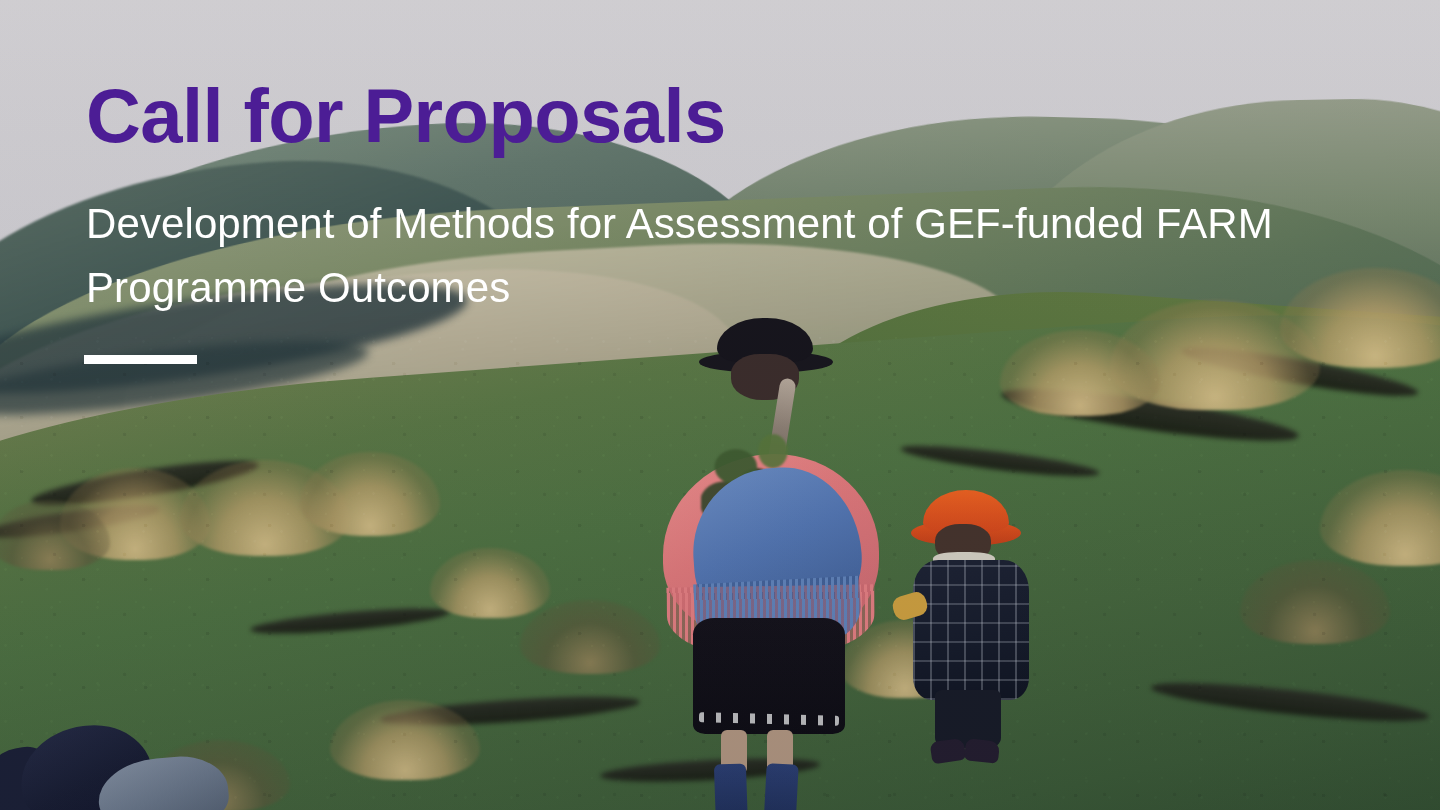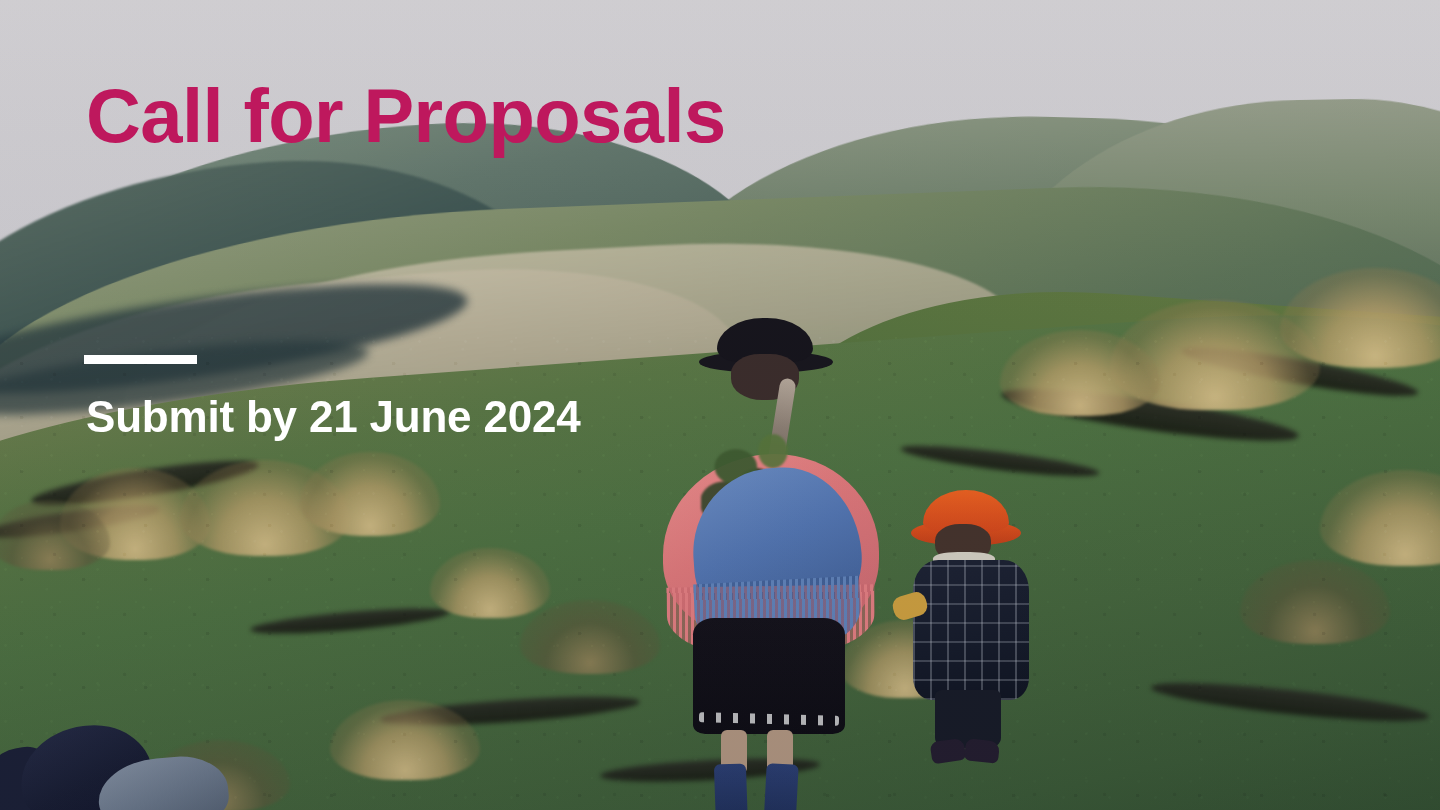--- a/index.html
+++ b/index.html
@@ -319,21 +319,21 @@
   .content{
     position:absolute;
     left:86px; top:0;
     width:1300px; height:100%;
   }
   .title{
     position:absolute; left:0; top:76px;
     font-size:76px;
     font-weight:700;
     letter-spacing:-0.6px;
-    color:#be185d;
+    color:#4c1d95;
     line-height:1.05;
     white-space:nowrap;
   }
   .subtitle{
     position:absolute; left:0; top:192px;
     width:1190px;
     font-size:42px;
     font-weight:300;
     color:#ffffff;
     line-height:1.52;
@@ -452,20 +452,20 @@
     <div class="bag-dark2"></div>
     <div class="bag-dark"></div>
     <div class="bag-light"></div>
 
     <div class="grade"></div>
   </div>
 
   <div class="content">
     <div class="title">Call for Proposals</div>
 
+    <div class="subtitle">Development of Methods for Assessment of GEF-funded FARM Programme Outcomes</div>
 
     <div class="divider"></div>
 
-    <div class="deadline">Submit by 21 June 2024</div>
   </div>
 
 
 </div>
 
 </body></html>

